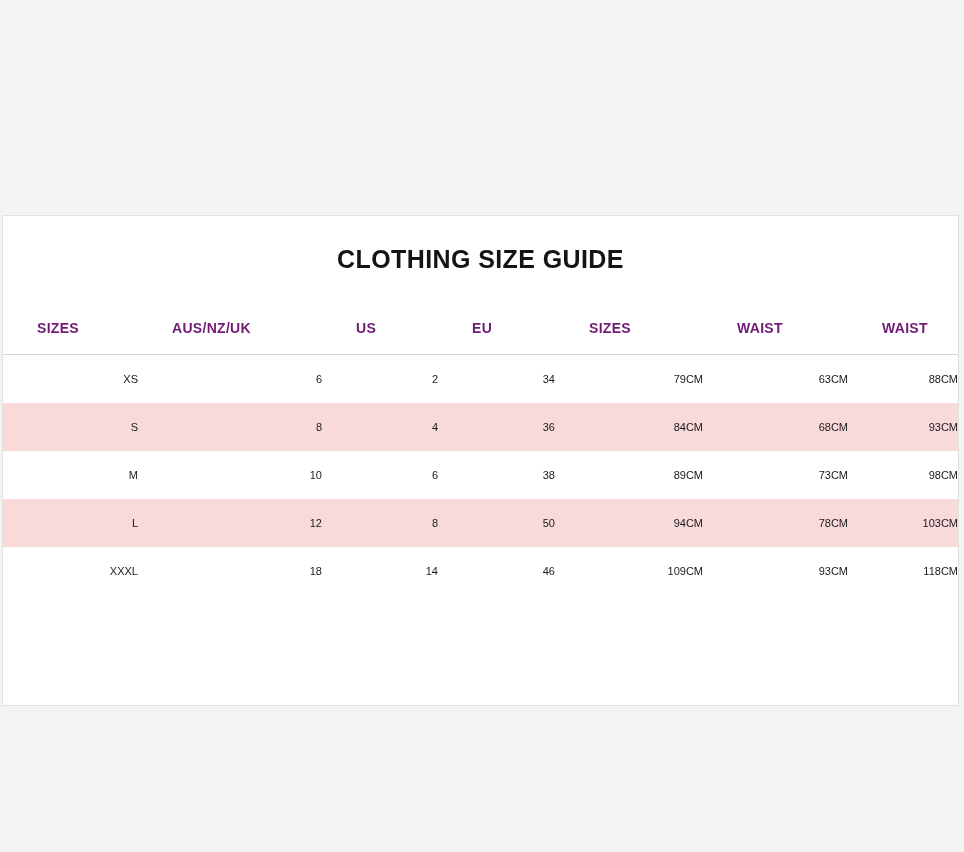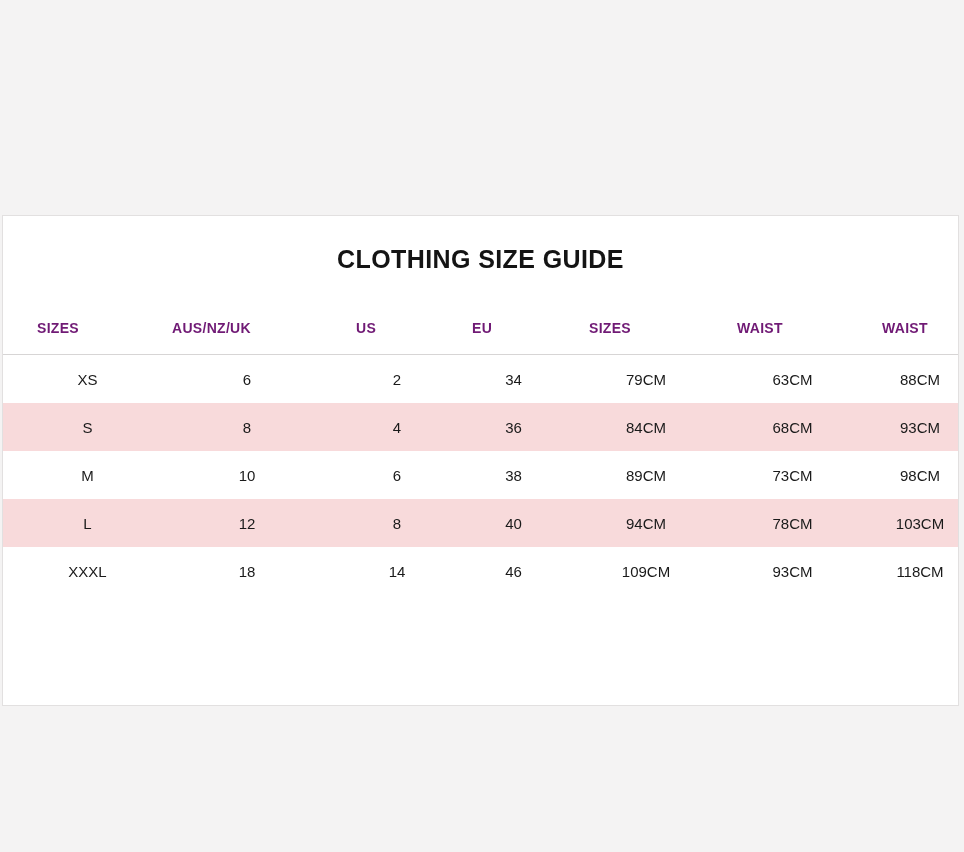--- a/index.html
+++ b/index.html
@@ -55,23 +55,23 @@
     font-size: 14px;
     font-weight: 700;
     letter-spacing: 0.3px;
     color: #701a75;
     border-bottom: 1px solid #d7d5d5;
     white-space: nowrap;
   }
   td {
     height: 48px;
     vertical-align: middle;
-    text-align: center;
+    text-align: right;
     padding: 0 0 0 34px;
-    font-size: 15px;
+    font-size: 11px;
     font-weight: 500;
     color: #1a1a1a;
     white-space: nowrap;
   }
   tr.highlight {
     background: var(--highlight, #f8dadb);
   }
 </style>
 </head>
 <body>
@@ -124,21 +124,21 @@
           <td>6</td>
           <td>38</td>
           <td>89CM</td>
           <td>73CM</td>
           <td>98CM</td>
         </tr>
         <tr class="highlight">
           <td>L</td>
           <td>12</td>
           <td>8</td>
-          <td>40</td>
+          <td>50</td>
           <td>94CM</td>
           <td>78CM</td>
           <td>103CM</td>
         </tr>
         <tr>
           <td>XXXL</td>
           <td>18</td>
           <td>14</td>
           <td>46</td>
           <td>109CM</td>

